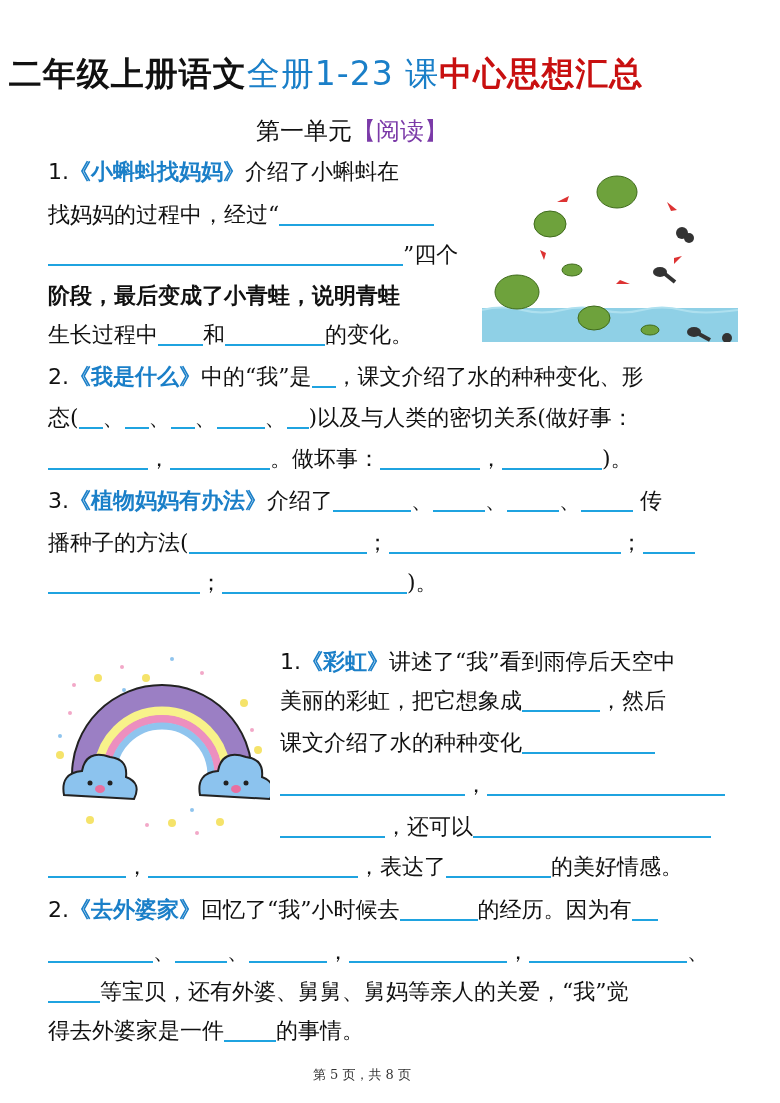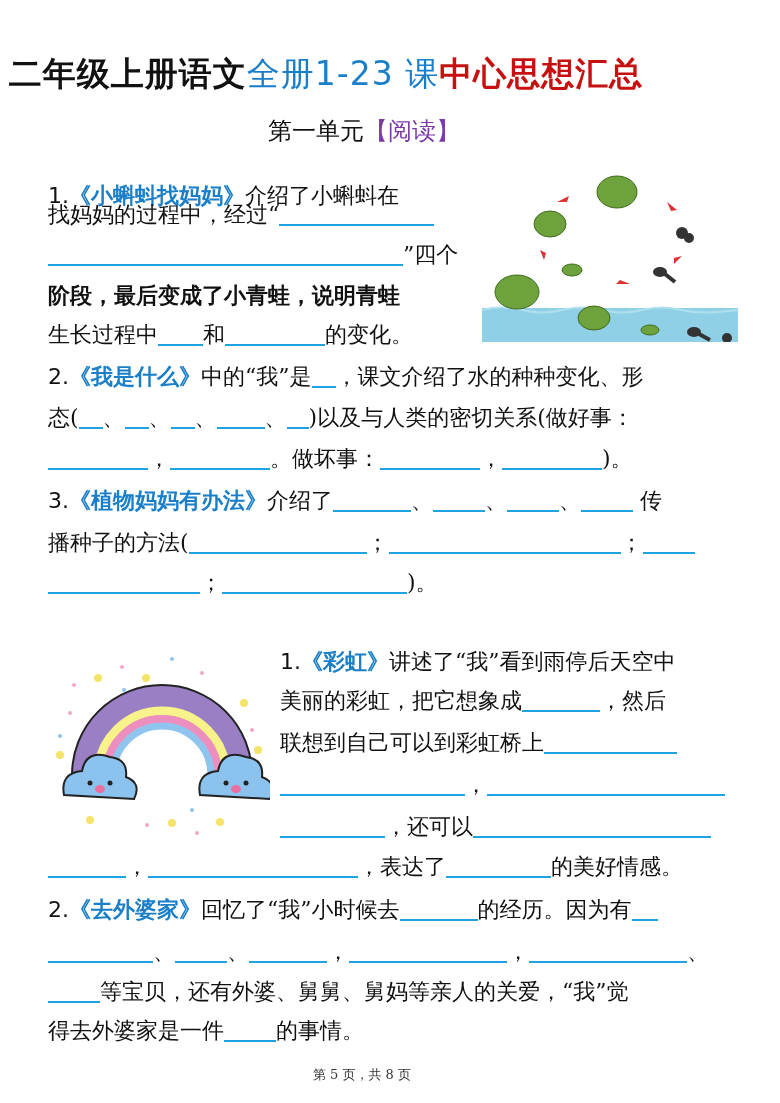--- a/index.html
+++ b/index.html
@@ -2,21 +2,21 @@
 <html><head>
 <meta charset="utf-8">
 <style>
   * { margin:0; padding:0; box-sizing:border-box; }
   body { width:780px; height:1103px; background:#ffffff; font-family:"DejaVu Serif","Liberation Serif",serif; color:#111; position:relative; overflow:hidden; }
   .page { position:absolute; left:0; top:0; width:780px; height:1103px; }
   .title { position:absolute; top:52px; left:0; width:652px; text-align:center; font-size:33px; font-weight:bold; letter-spacing:1px; white-space:nowrap; }
   .title .t-black { color:#111; }
   .title .t-blue { color:#1a7fc8; font-family:"DejaVu Sans","Liberation Sans",sans-serif; font-weight:normal; }
   .title .t-red { color:#c81010; }
-  .unit { position:absolute; left:0; width:704px; text-align:center; font-size:24px; font-family:"DejaVu Sans","Liberation Sans",sans-serif; white-space:nowrap;margin-left:12px; }
+  .unit { position:absolute; left:0; width:704px; text-align:center; font-size:24px; font-family:"DejaVu Sans","Liberation Sans",sans-serif; white-space:nowrap; }
   .unit .u-purple { color:#7b3aa8; }
   .line { position:absolute; font-size:22px; line-height:30px; white-space:nowrap; }
   .num { font-family:"DejaVu Sans","Liberation Sans",sans-serif; }
   .lesson { color:#1a7fc8; font-family:"DejaVu Sans","Liberation Sans",sans-serif; font-weight:bold; }
   .blank { display:inline-block; border-bottom:2.5px solid #1fa3e0; height:24px; vertical-align:-4px; }
   .footer { position:absolute; top:1066px; left:0; width:724px; text-align:center; font-size:13px; color:#333; }
   .img-frog { position:absolute; left:482px; top:160px; width:256px; height:182px; }
   .img-rainbow { position:absolute; left:52px; top:645px; width:218px; height:195px; }
 </style>
 </head>
@@ -25,21 +25,21 @@
 <div class="page">
 
   <div class="title">
     <span class="t-black">二年级上册语文</span><span class="t-blue">全册1-23 课</span><span class="t-red">中心思想汇总</span>
   </div>
 
   <div class="unit" style="top:115px;">
     <span>第一单元</span><span class="u-purple">【阅读】</span>
   </div>
 
-  <div class="line" style="left:48px; top:157px;margin-top:24px;">
+  <div class="line" style="left:48px; top:157px;">
     <span class="num">1.</span><span class="lesson">《小蝌蚪找妈妈》</span><span>介绍了小蝌蚪在</span>
   </div>
   <div class="line" style="left:48px; top:240px;">
     <span class="blank" style="width:355px;"></span><span>”四个</span>
   </div>
   <div class="line" style="left:48px; top:200px;">
     <span>找妈妈的过程中，经过“</span><span class="blank" style="width:155px;"></span>
   </div>
   <div class="line" style="left:48px; top:280px;font-weight:bold;">
     <span>阶段，最后变成了小青蛙，说明青蛙</span>
@@ -148,21 +148,21 @@
       </g>
   </svg>
 
   <div class="line" style="left:280px; top:647px;">
     <span class="num">1.</span><span class="lesson">《彩虹》</span><span>讲述了“我”看到雨停后天空中</span>
   </div>
   <div class="line" style="left:280px; top:686px;">
     <span>美丽的彩虹，把它想象成</span><span class="blank" style="width:78px;"></span><span>，然后</span>
   </div>
   <div class="line" style="left:280px; top:728px;">
-    <span>联想到自己可以到彩虹桥上</span><span class="blank" style="width:133px;"></span>
+    <span>课文介绍了水的种种变化</span><span class="blank" style="width:133px;"></span>
   </div>
   <div class="line" style="left:280px; top:770px;">
     <span class="blank" style="width:185px;"></span><span>，</span><span class="blank" style="width:238px;"></span>
   </div>
   <div class="line" style="left:280px; top:812px;">
     <span class="blank" style="width:105px;"></span><span>，还可以</span><span class="blank" style="width:238px;"></span>
   </div>
   <div class="line" style="left:48px; top:852px;">
     <span class="blank" style="width:78px;"></span><span>，</span><span class="blank" style="width:210px;"></span><span>，表达了</span><span class="blank" style="width:105px;"></span><span>的美好情感。</span>
   </div>

